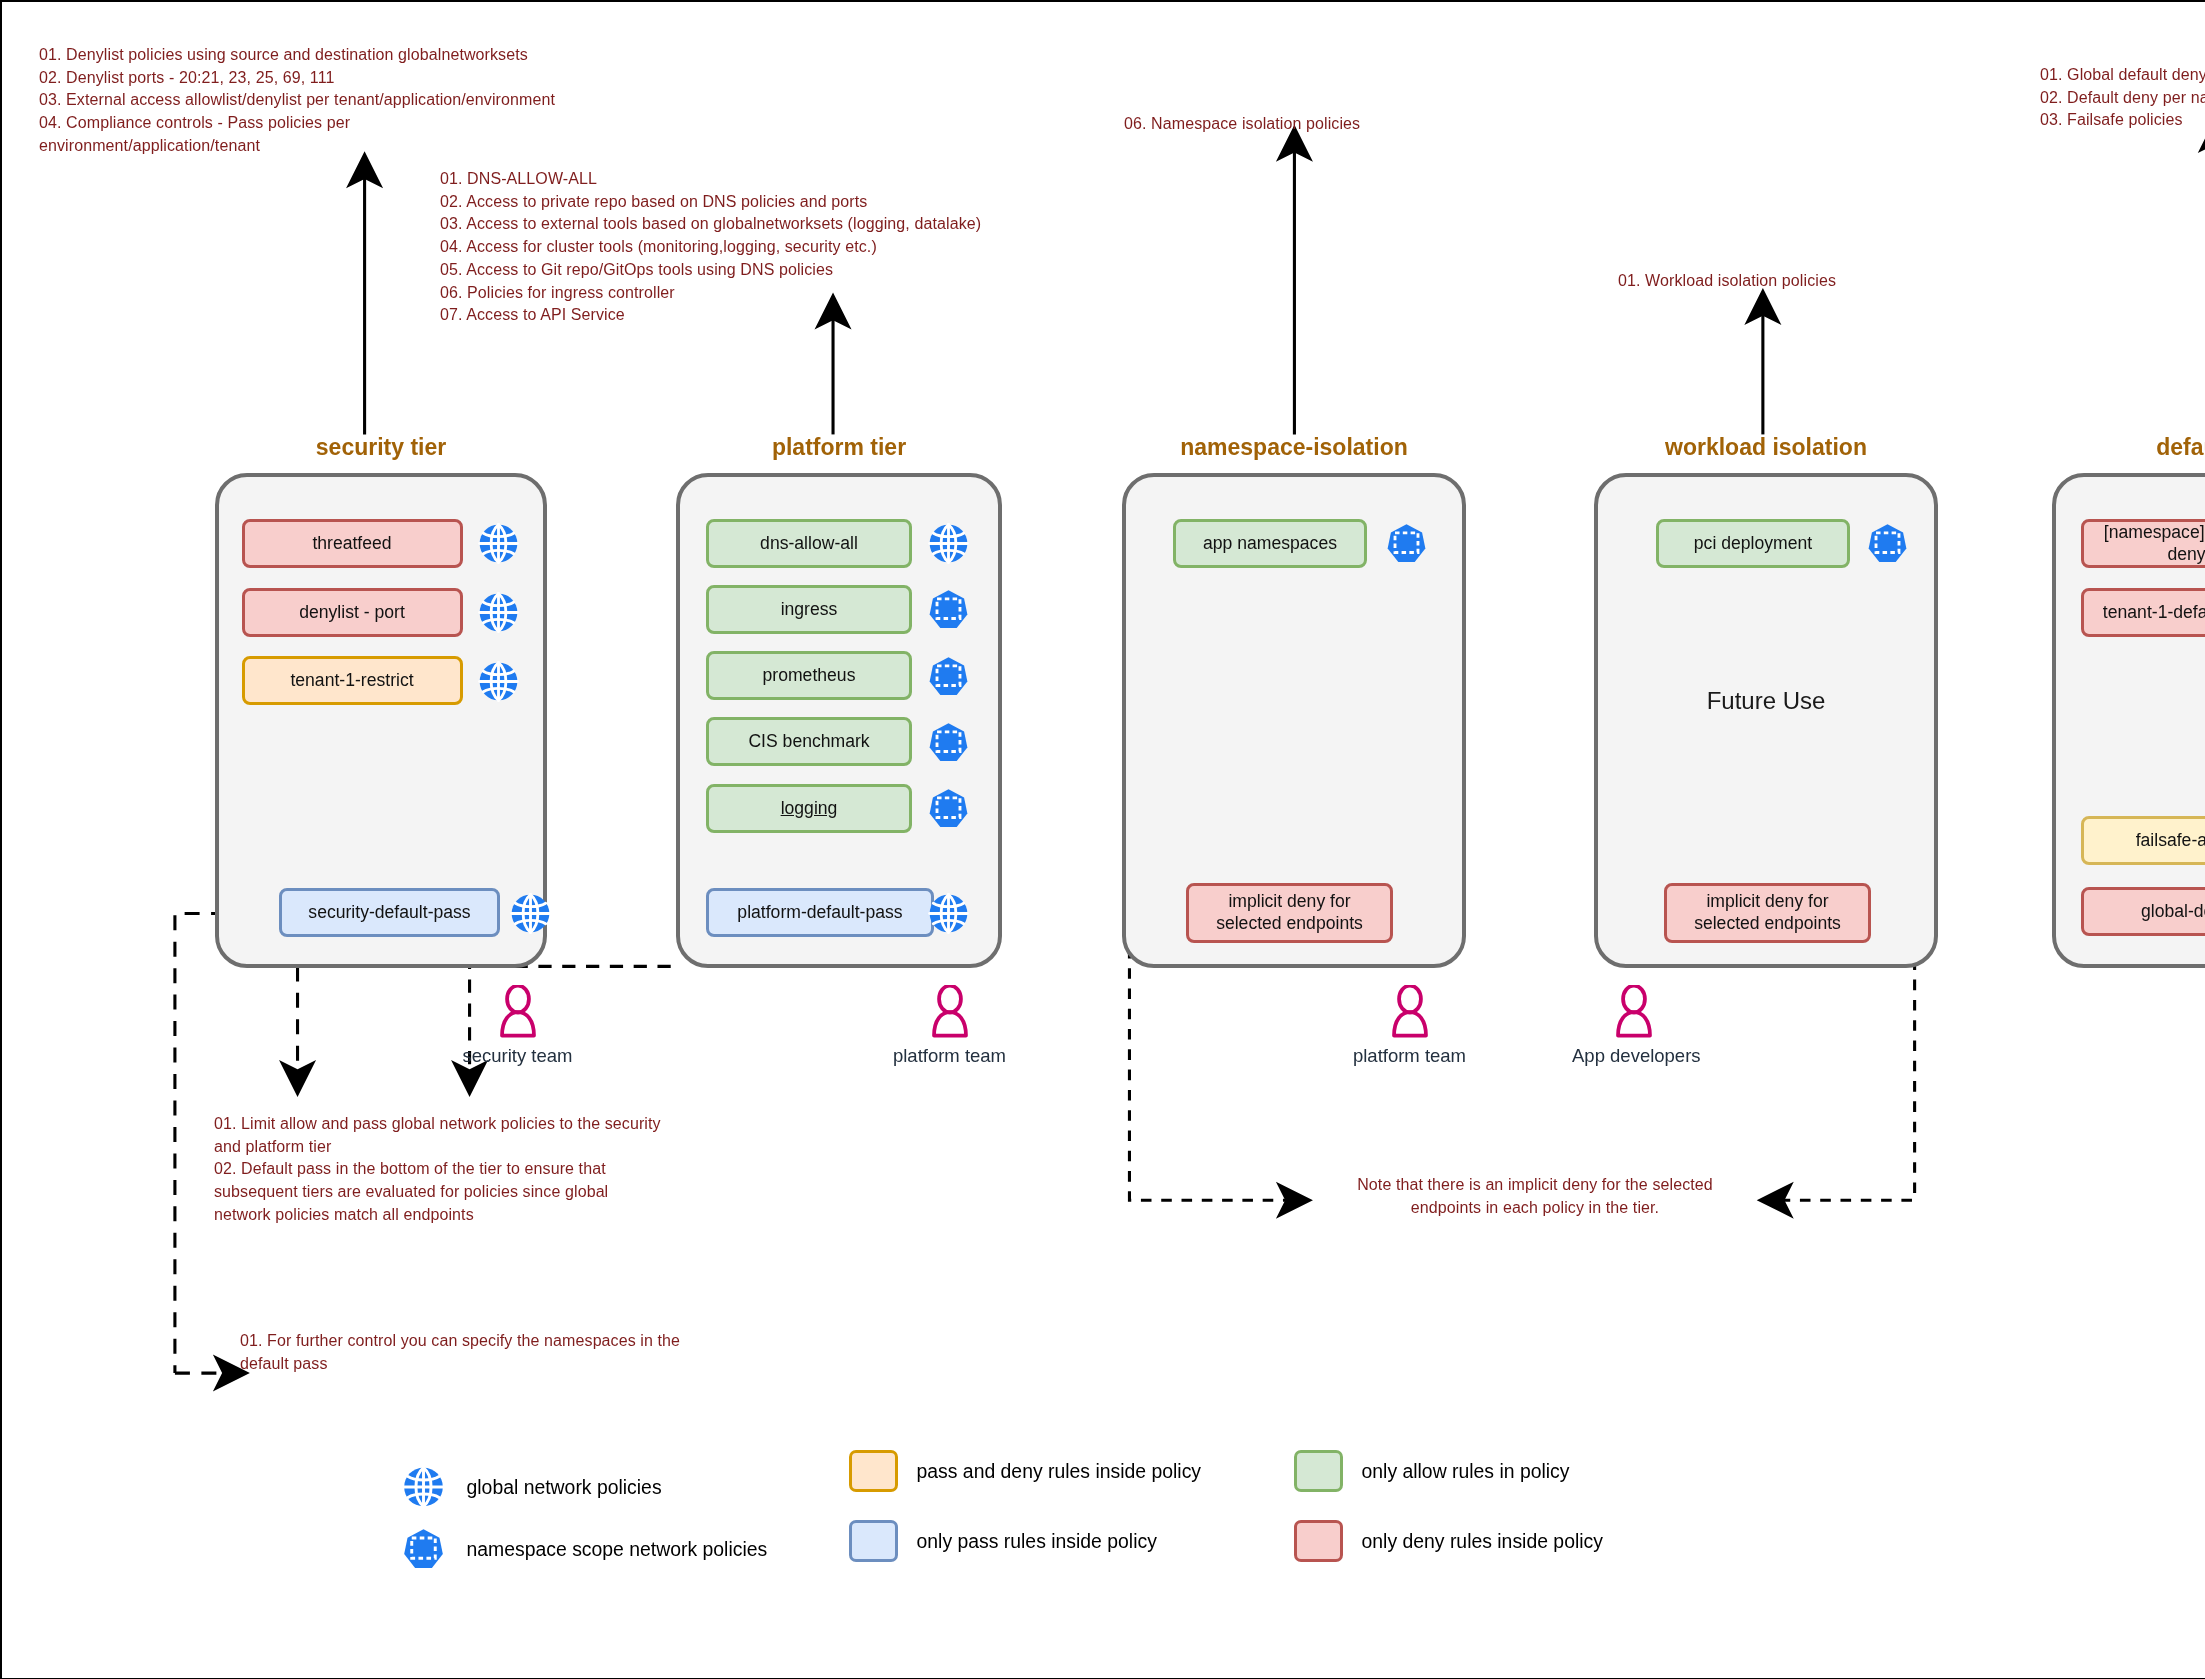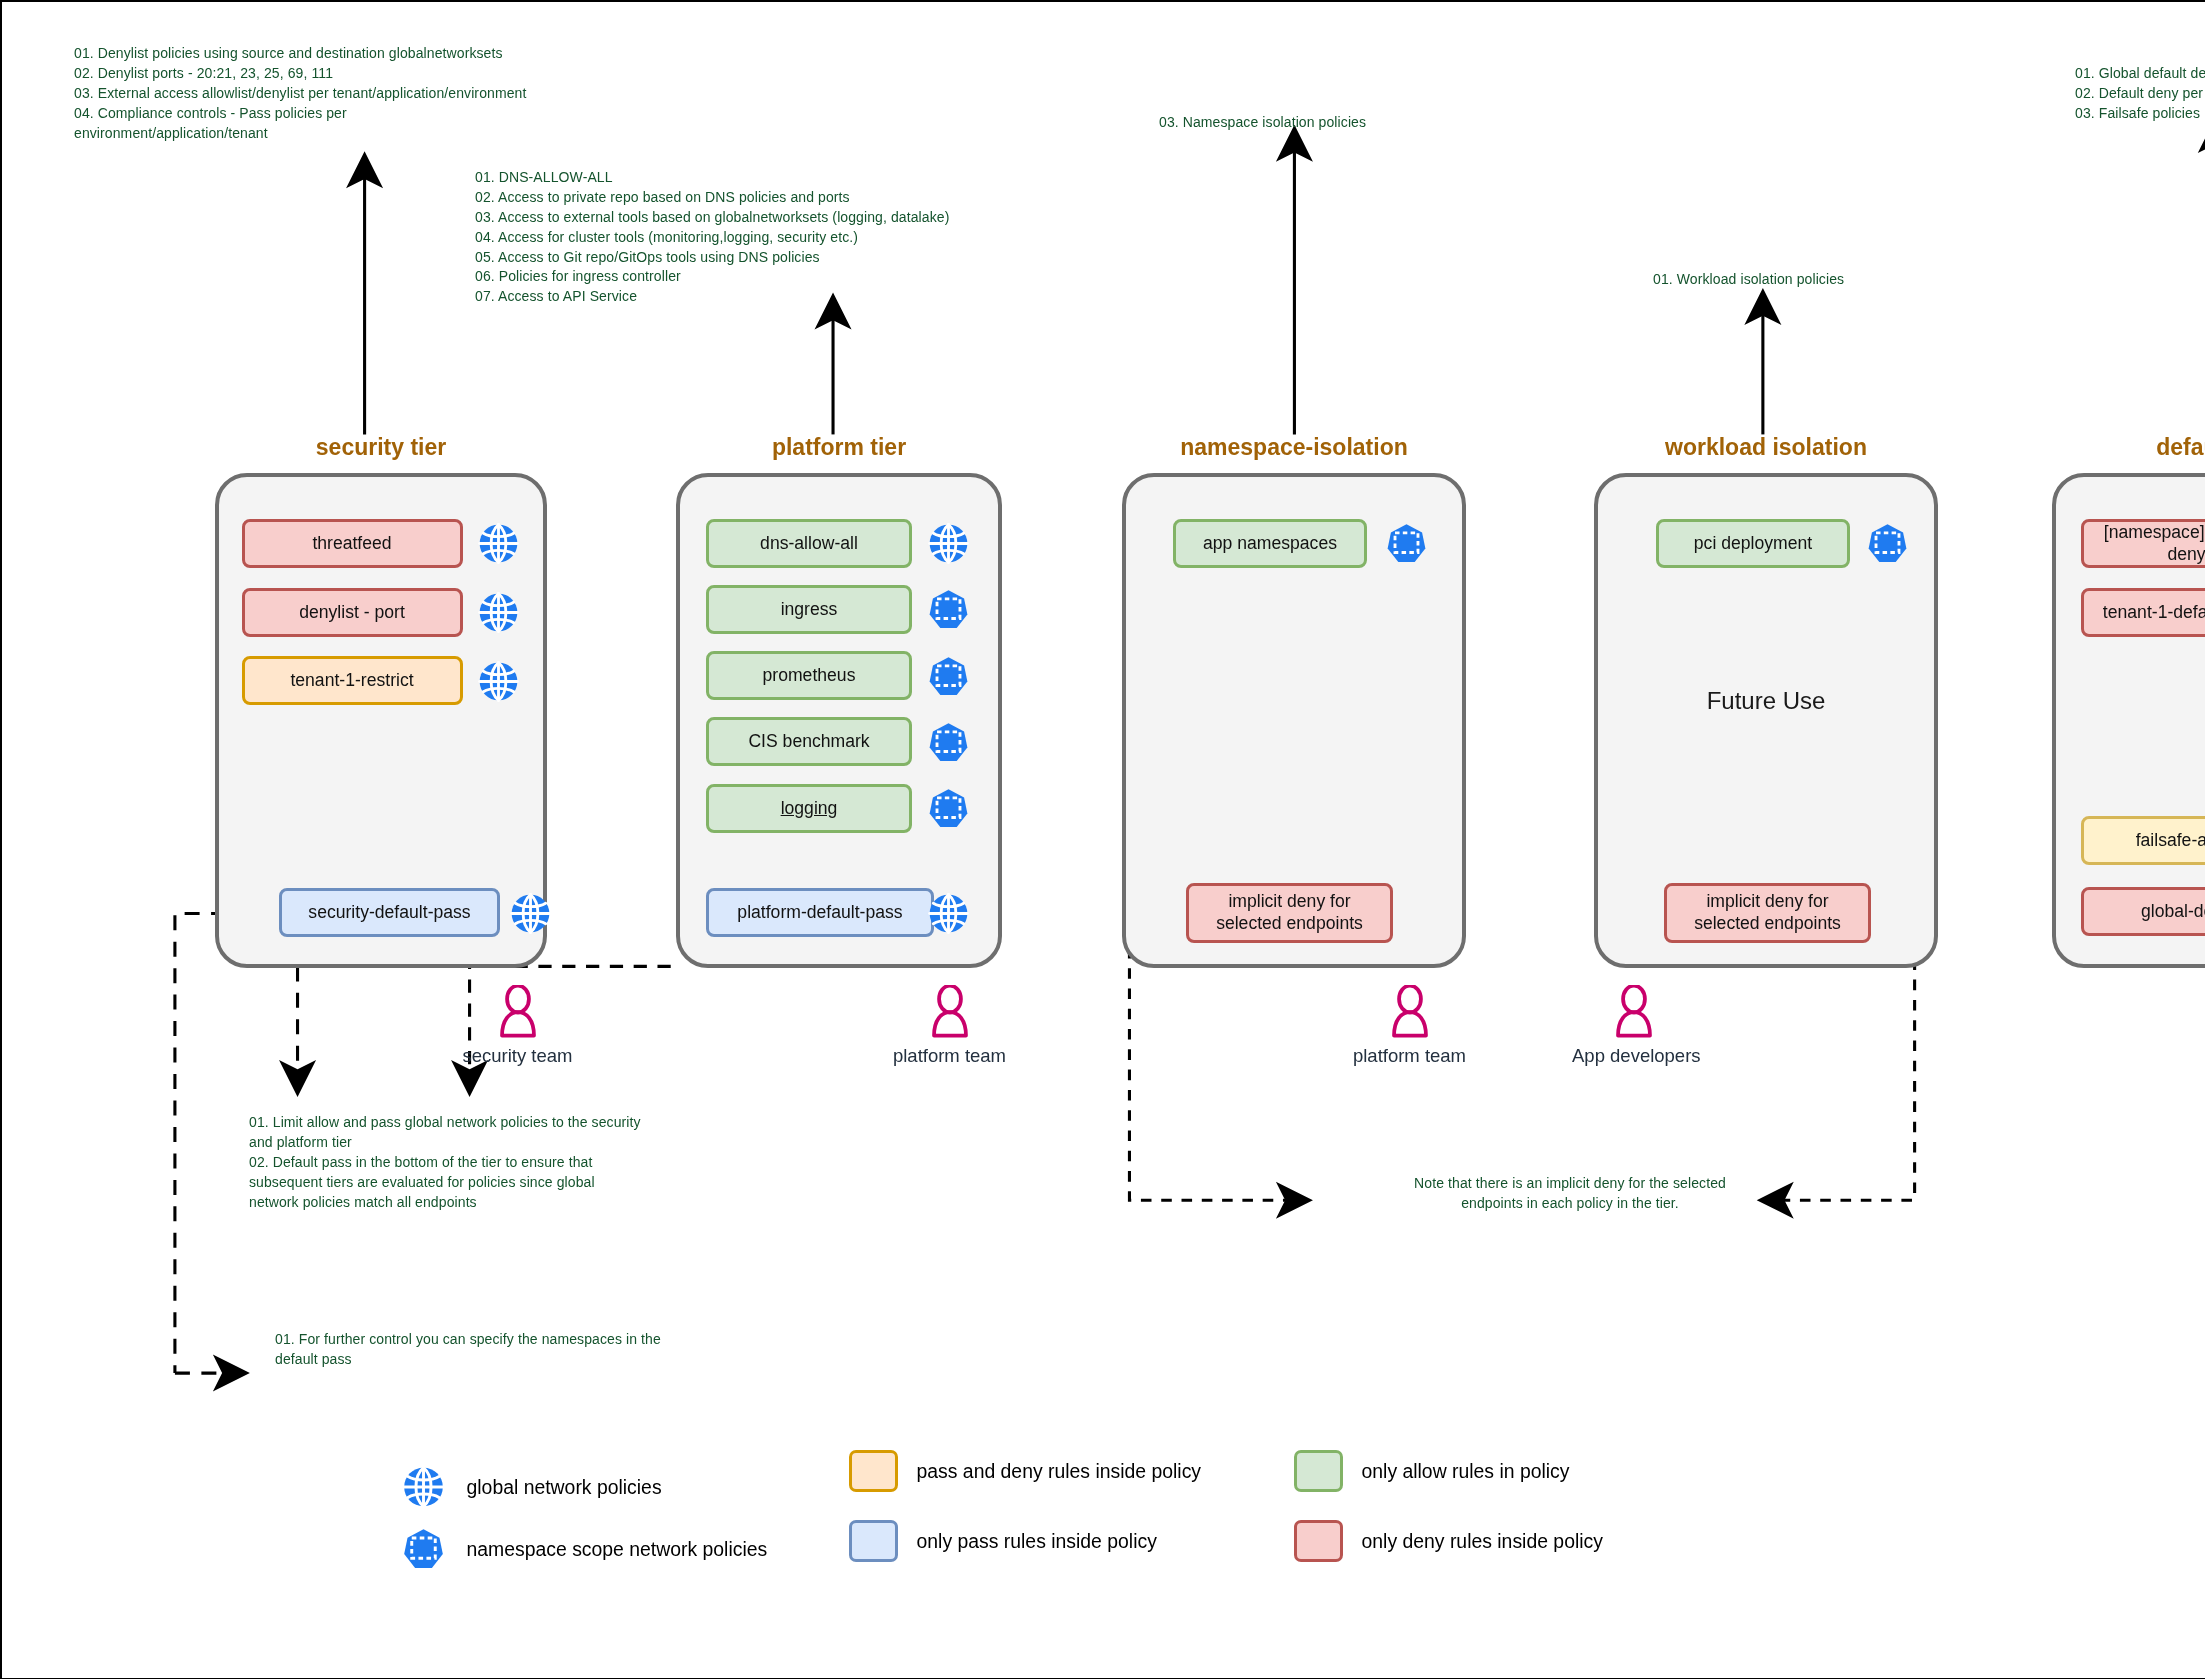--- a/index.html
+++ b/index.html
@@ -8,26 +8,25 @@
     position:relative;
     width:2756px;height:1680px;
     background:#ffffff;
     border:2.6px solid #000000;
     box-sizing:border-box;
     overflow:hidden;
   }
   
   .note{
     position:absolute;
-    color:#14532d;
-    font-size:14px;
+    color:#7f1d1d;
+    font-size:16px;
     line-height:1.42;
     white-space:pre-line;
     letter-spacing:0.1px;
-    margin-left:35px;
   }
   
   .tier{position:absolute;}
   .tier-title{
     position:absolute;
     width:100%;
     text-align:center;
     font-weight:bold;
     font-size:23px;
     color:#a16207;
@@ -130,21 +129,21 @@
 environment/application/tenant</div>
 
   <div class="note" style="left:438px;top:166px;width:688px;">01. DNS-ALLOW-ALL
 02. Access to private repo based on DNS policies and ports
 03. Access to external tools based on globalnetworksets (logging, datalake)
 04. Access for cluster tools (monitoring,logging, security etc.)
 05. Access to Git repo/GitOps tools using DNS policies
 06. Policies for ingress controller
 07. Access to API Service</div>
 
-  <div class="note" style="left:1122px;top:111px;width:485px;">03. Namespace isolation policies</div>
+  <div class="note" style="left:1122px;top:111px;width:485px;">06. Namespace isolation policies</div>
 
   <div class="note" style="left:1616px;top:268px;width:485px;">01. Workload isolation policies</div>
 
   <div class="note" style="left:2038px;top:62px;width:529px;">01. Global default deny
 02. Default deny per namespace
 03. Failsafe policies</div>
 
   <div class="note" style="left:212px;top:1111px;width:600px;">01. Limit allow and pass global network policies to the security
 and platform tier
 02. Default pass in the bottom of the tier to ensure that

